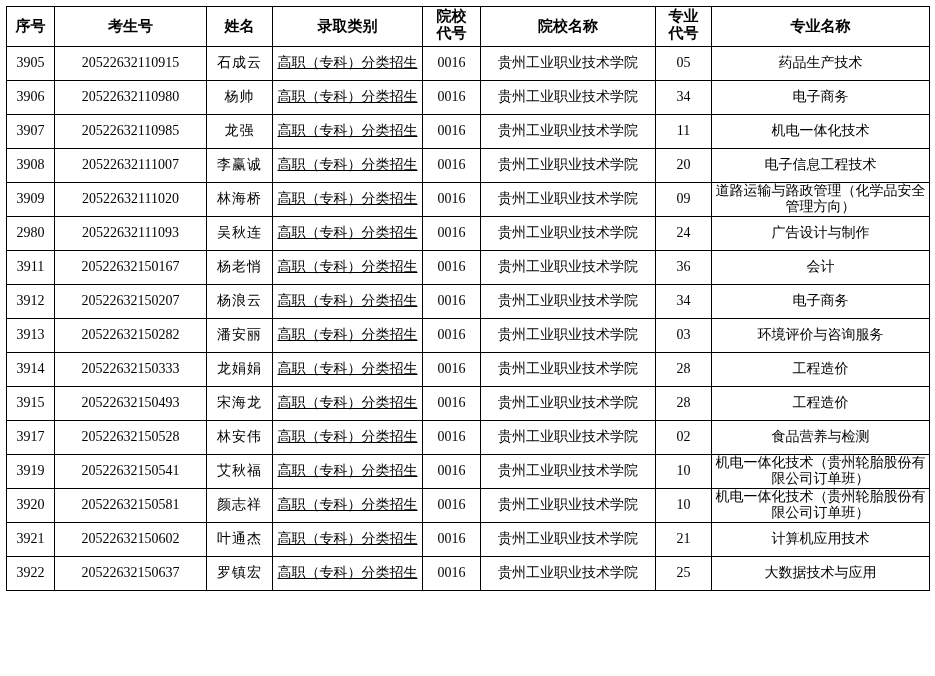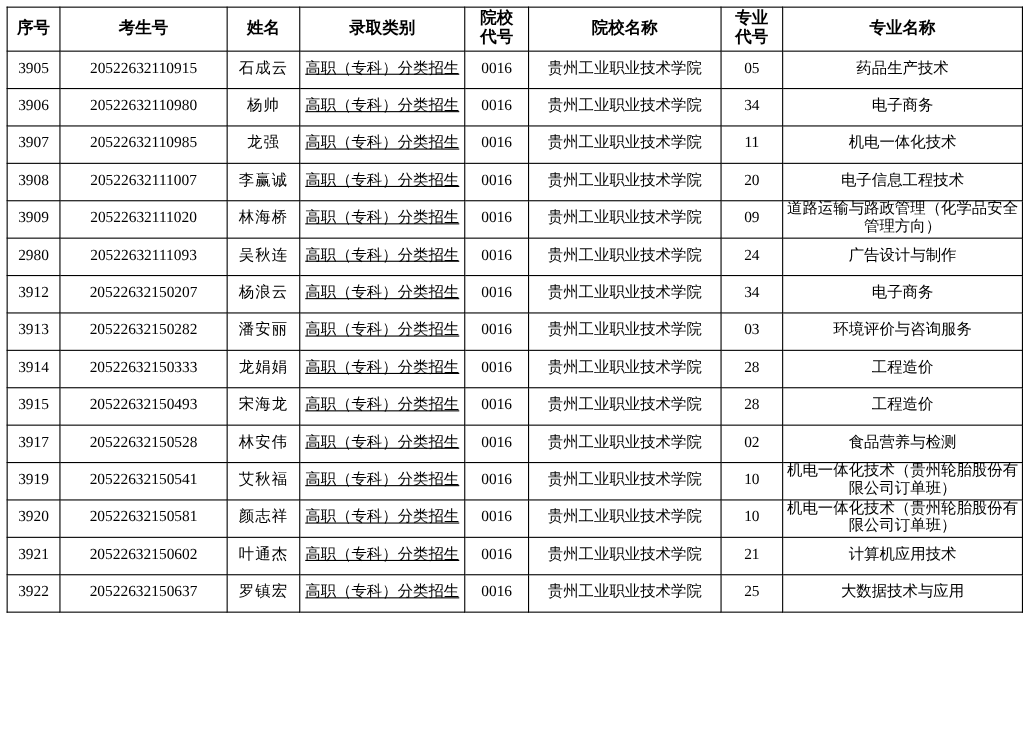--- a/index.html
+++ b/index.html
@@ -154,20 +154,30 @@
           <td class="seq">2980</td>
           <td class="exam">20522632111093</td>
           <td class="name">吴秋连</td>
           <td class="type">高职（专科）分类招生</td>
           <td class="code">0016</td>
           <td class="school">贵州工业职业技术学院</td>
           <td class="major-code">24</td>
           <td class="major-name">广告设计与制作</td>
         </tr>
         <tr>
+          <td class="seq">3911</td>
+          <td class="exam">20522632150167</td>
+          <td class="name">杨老悄</td>
+          <td class="type">高职（专科）分类招生</td>
+          <td class="code">0016</td>
+          <td class="school">贵州工业职业技术学院</td>
+          <td class="major-code">36</td>
+          <td class="major-name">会计</td>
+        </tr>
+        <tr>
           <td class="seq">3912</td>
           <td class="exam">20522632150207</td>
           <td class="name">杨浪云</td>
           <td class="type">高职（专科）分类招生</td>
           <td class="code">0016</td>
           <td class="school">贵州工业职业技术学院</td>
           <td class="major-code">34</td>
           <td class="major-name">电子商务</td>
         </tr>
         <tr>

